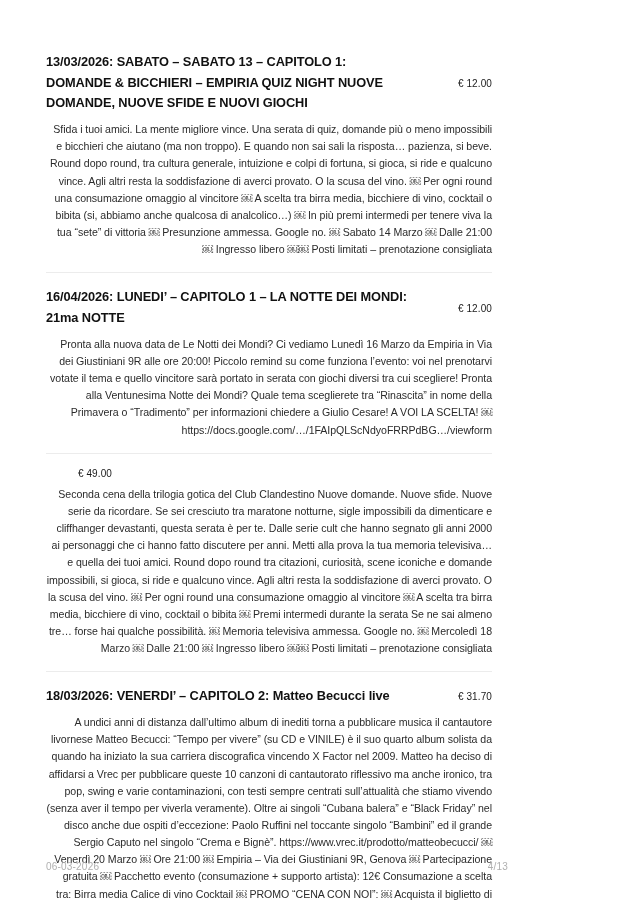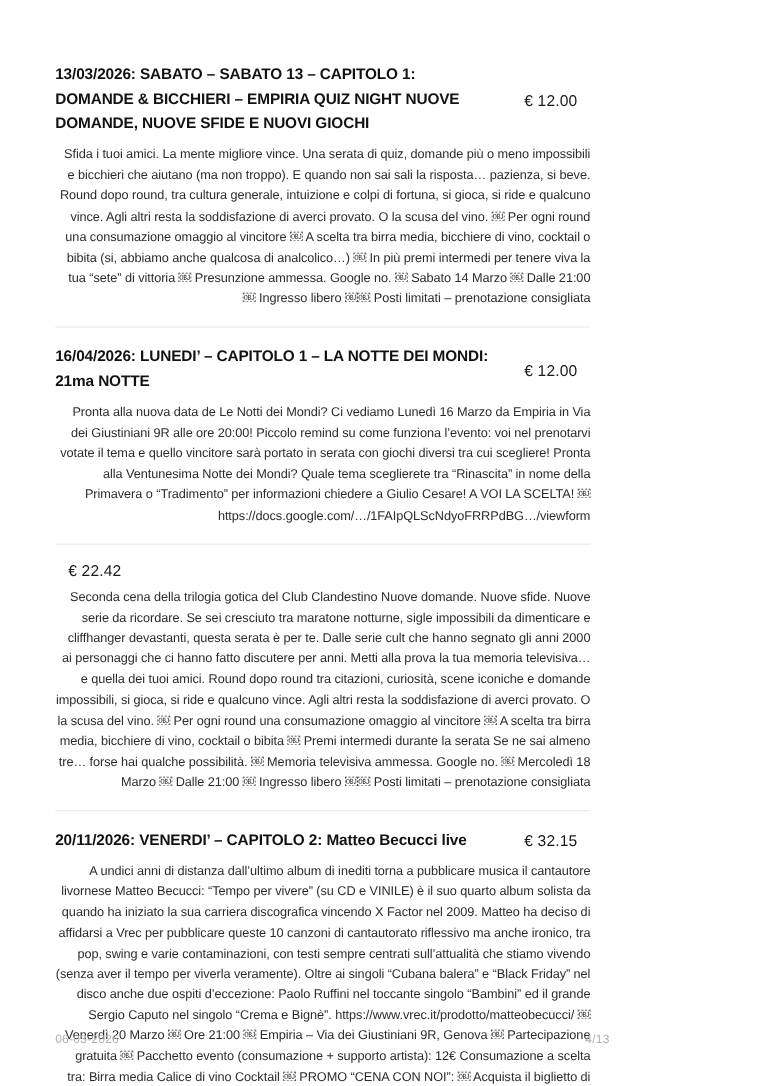--- a/index.html
+++ b/index.html
@@ -40,26 +40,26 @@
   .entry-title {
     font-size: 12.8px;
     font-weight: bold;
     line-height: 1.62;
     letter-spacing: -0.1px;
     color: #111111;
     flex: 1 1 auto;
     max-width: 455px;
   }
   .entry-price {
-    font-size: 13px;
+    font-size: 10px;
     font-weight: normal;
     color: #1a1a1a;
     white-space: nowrap;
     flex: 0 0 auto;
-    text-align: center;
+    text-align: right;
     min-width: 66px;
     letter-spacing: 0.1px;
   }
   .entry-body {
     font-size: 10.6px;
     line-height: 1.62;
     color: #2b2b2b;
     margin-top: 7px;
     text-align: right;
     letter-spacing: -0.05px;
@@ -93,29 +93,29 @@
   <div class="entry">
     <div class="entry-head">
       <div class="entry-title">16/04/2026: LUNEDI’ – CAPITOLO 1 – LA NOTTE DEI MONDI: 21ma NOTTE</div>
       <div class="entry-price">€ 12.00</div>
     </div>
     <div class="entry-body">Pronta alla nuova data de Le Notti dei Mondi? Ci vediamo Lunedì 16 Marzo da Empiria in Via dei Giustiniani 9R alle ore 20:00! Piccolo remind su come funziona l’evento: voi nel prenotarvi votate il tema e quello vincitore sarà portato in serata con giochi diversi tra cui scegliere! Pronta alla Ventunesima Notte dei Mondi? Quale tema sceglierete tra “Rinascita” in nome della Primavera o “Tradimento” per informazioni chiedere a Giulio Cesare! A VOI LA SCELTA! ￼ https://docs.google.com/…/1FAIpQLScNdyoFRRPdBG…/viewform</div>
   </div>
 
   <div class="entry">
     <div class="entry-head">
-      <div class="entry-price">€ 22.42</div>
+      <div class="entry-price">€ 49.00</div>
     </div>
     <div class="entry-body">Seconda cena della trilogia gotica del Club Clandestino Nuove domande. Nuove sfide. Nuove serie da ricordare. Se sei cresciuto tra maratone notturne, sigle impossibili da dimenticare e cliffhanger devastanti, questa serata è per te. Dalle serie cult che hanno segnato gli anni 2000 ai personaggi che ci hanno fatto discutere per anni. Metti alla prova la tua memoria televisiva… e quella dei tuoi amici. Round dopo round tra citazioni, curiosità, scene iconiche e domande impossibili, si gioca, si ride e qualcuno vince. Agli altri resta la soddisfazione di averci provato. O la scusa del vino. ￼ Per ogni round una consumazione omaggio al vincitore ￼ A scelta tra birra media, bicchiere di vino, cocktail o bibita ￼ Premi intermedi durante la serata Se ne sai almeno tre… forse hai qualche possibilità. ￼ Memoria televisiva ammessa. Google no. ￼ Mercoledì 18 Marzo ￼ Dalle 21:00 ￼ Ingresso libero ￼￼ Posti limitati – prenotazione consigliata</div>
   </div>
 
   <div class="entry">
     <div class="entry-head">
-      <div class="entry-title">20/11/2026: VENERDI’ – CAPITOLO 2: Matteo Becucci live</div>
-      <div class="entry-price">€ 32.15</div>
+      <div class="entry-title">18/03/2026: VENERDI’ – CAPITOLO 2: Matteo Becucci live</div>
+      <div class="entry-price">€ 31.70</div>
     </div>
     <div class="entry-body">A undici anni di distanza dall’ultimo album di inediti torna a pubblicare musica il cantautore livornese Matteo Becucci: “Tempo per vivere” (su CD e VINILE) è il suo quarto album solista da quando ha iniziato la sua carriera discografica vincendo X Factor nel 2009. Matteo ha deciso di affidarsi a Vrec per pubblicare queste 10 canzoni di cantautorato riflessivo ma anche ironico, tra pop, swing e varie contaminazioni, con testi sempre centrati sull’attualità che stiamo vivendo (senza aver il tempo per viverla veramente). Oltre ai singoli “Cubana balera” e “Black Friday” nel disco anche due ospiti d’eccezione: Paolo Ruffini nel toccante singolo “Bambini” ed il grande Sergio Caputo nel singolo “Crema e Bignè”. https://www.vrec.it/prodotto/matteobecucci/ ￼ Venerdì 20 Marzo ￼ Ore 21:00 ￼ Empiria – Via dei Giustiniani 9R, Genova ￼ Partecipazione gratuita ￼ Pacchetto evento (consumazione + supporto artista): 12€ Consumazione a scelta tra: Birra media Calice di vino Cocktail ￼ PROMO “CENA CON NOI”: ￼ Acquista il biglietto di ingresso, avrai il 15% di sconto sulla cena e potrai utilizzare il voucher consumazione dell’evento come bevanda della cena. ￼￼ Posti limitati – prenotazione consigliata</div>
   </div>
 
   <div class="footer">
     <span>06-03-2026</span>
     <span>4/13</span>
   </div>
 
 </div>

